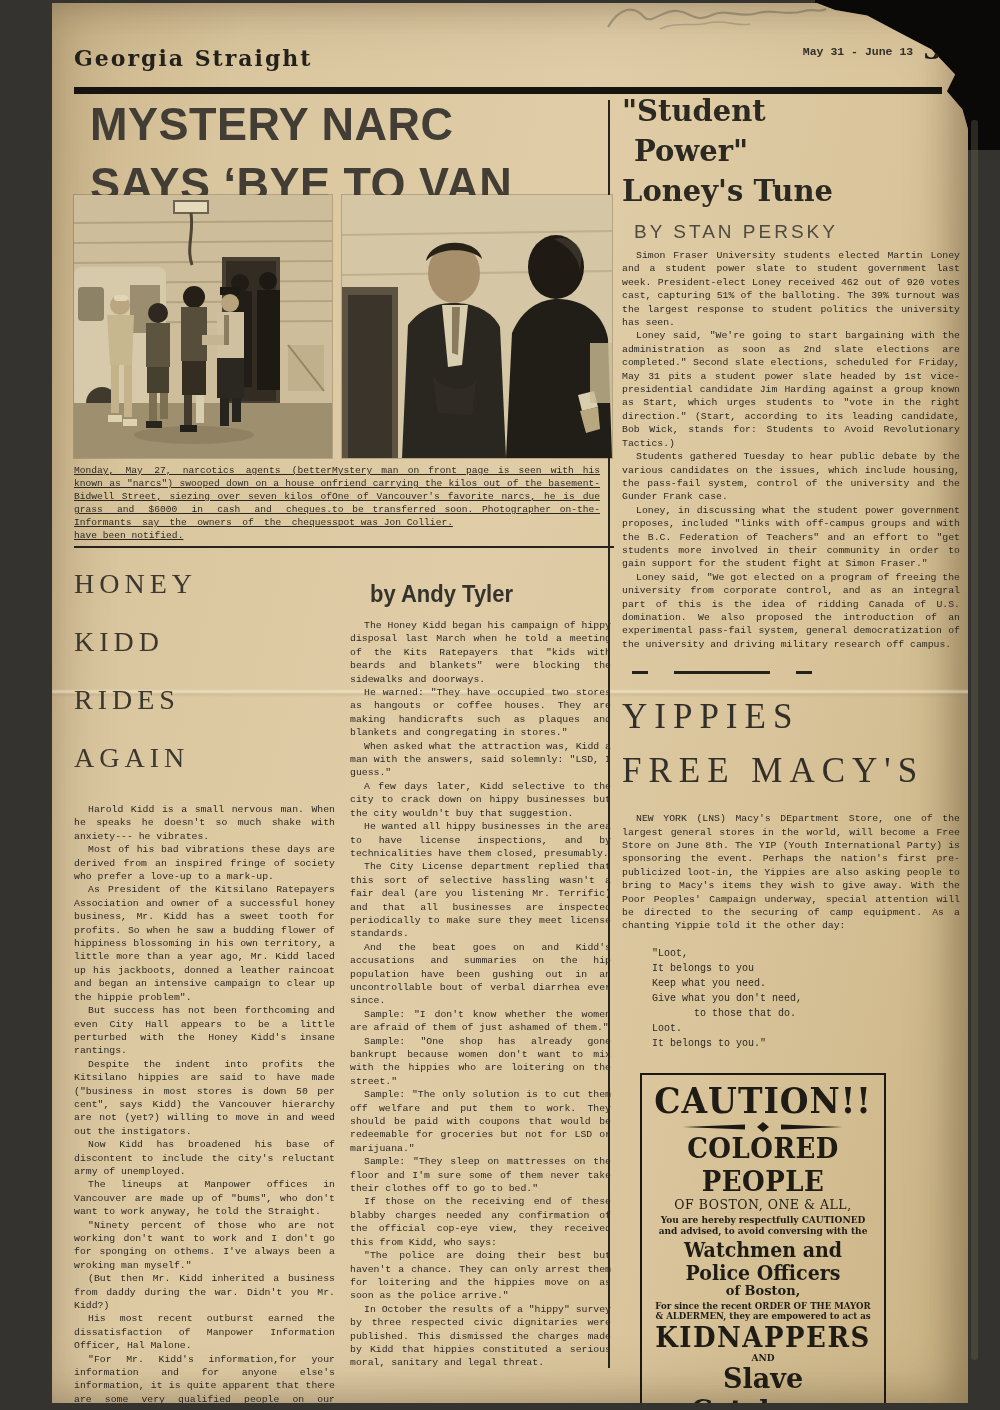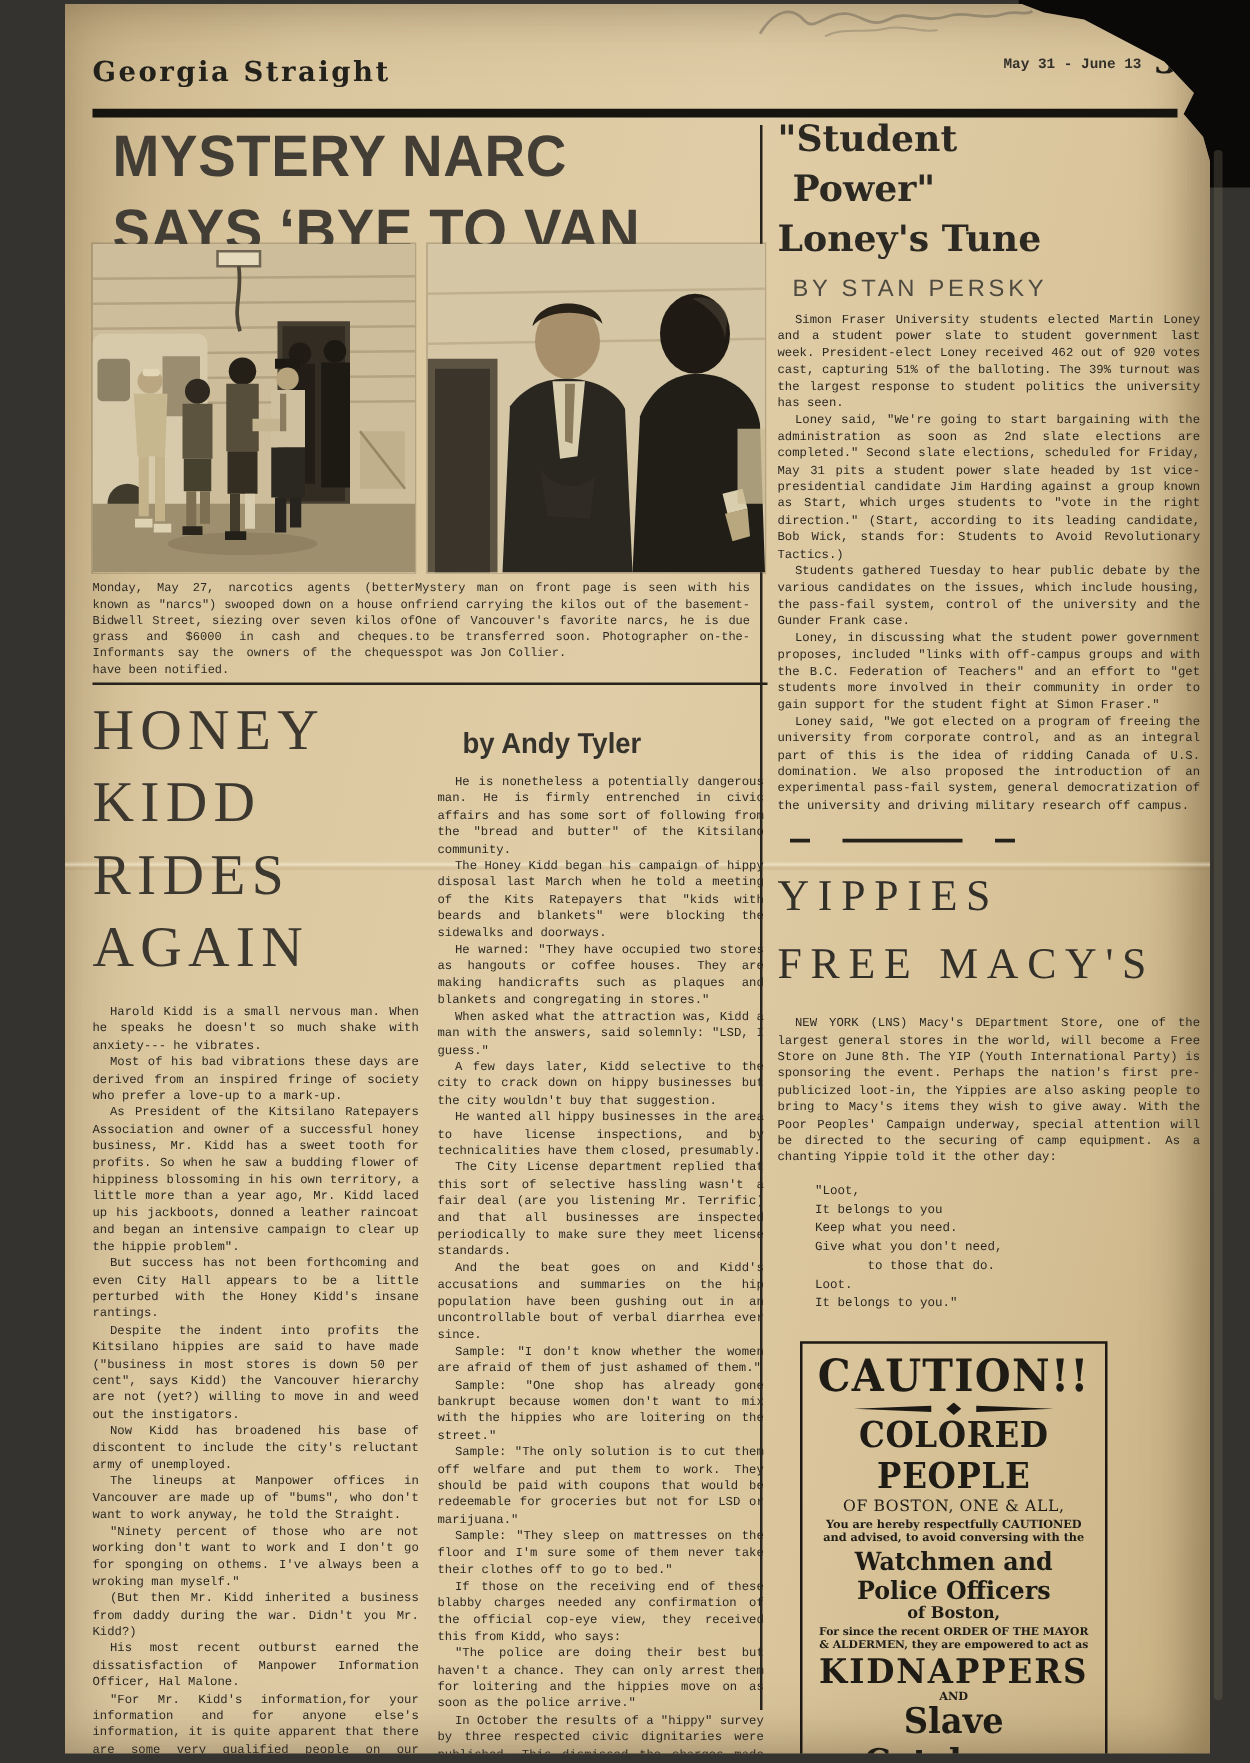--- a/index.html
+++ b/index.html
@@ -29,29 +29,29 @@
   .main-rule{position:absolute;left:22px;top:84px;width:868px;height:7px;background:#16140f;}
   .vert-rule{position:absolute;left:556px;top:97px;width:2px;height:1268px;background:#27241d;}
 
   .narc-headline{position:absolute;left:38px;top:94px;width:520px;
     font-family:"Liberation Sans",sans-serif;font-weight:bold;font-size:45px;line-height:57px;
     letter-spacing:.5px;color:#423e36;transform:scaleY(1.04);}
   .photos{position:absolute;left:22px;top:192px;width:540px;display:flex;gap:10px;}
   .photo{height:263px;box-shadow:0 0 0 1px rgba(60,50,30,.25);}
   .photo.p1{width:258px;}
   .photo.p2{width:270px;}
-  .captions{position:absolute;left:22px;top:461px;width:540px;display:flex;gap:0;}
+  .captions{position:absolute;left:22px;top:461px;width:540px;display:flex;gap:0;text-decoration:underline;}
   .caption{font-family:"Liberation Mono",monospace;font-size:9.6px;line-height:13px;text-align:justify;color:#2e2b24;}
   .caption.c1{width:258px;}
   .caption.c2{width:268px;}
   .left-hrule{position:absolute;left:22px;top:543px;width:540px;height:2px;background:#26231c;}
 
   .honey-grid{position:absolute;left:22px;top:552px;width:538px;display:flex;gap:15px;}
   .hk-col{width:261px;}
-  .hk-head p{margin:0;font-family:"Liberation Serif",serif;font-size:46px;line-height:58px;
+  .hk-head p{margin:0;font-family:"Liberation Serif",serif;font-size:28px;line-height:58px;
     letter-spacing:5px;color:#3c3830;font-weight:500;}
   .body p{margin:0;font-family:"Liberation Mono",monospace;font-size:9.8px;line-height:13.4px;
     text-align:justify;text-indent:14px;color:#2b2822;}
   .hk-body1{margin-top:16px;}
   .andy-byline{padding-top:26px;padding-left:20px;font-family:"Liberation Sans",sans-serif;
     font-weight:bold;font-size:22px;color:#36332c;transform:scaleY(1.05);}
   .andy-body{margin-top:12px;}
 
   .right-col{position:absolute;left:570px;top:88px;width:338px;}
   .sp-head{font-family:"DejaVu Serif",serif;font-weight:bold;font-size:29px;line-height:40px;color:#2c2922;}
@@ -230,21 +230,20 @@
           <p>The lineups at Manpower offices in Vancouver are made up of "bums", who don't want to work anyway, he told the Straight.</p>
           <p>"Ninety percent of those who are not working don't want to work and I don't go for sponging on othems.  I've always been a wroking man myself."</p>
           <p>(But then Mr. Kidd inherited a business from daddy during the war. Didn't you Mr. Kidd?)</p>
           <p>His most recent outburst earned the dissatisfaction of Manpower Information Officer, Hal Malone.</p>
           <p>"For Mr. Kidd's information,for your information and for anyone else's information, it is quite apparent that there are some very qualified people on our registry," he declared.</p>
         </div>
     </div>
     <div class="hk-col">
       <div class="andy-byline">by Andy Tyler</div>
       <div class="body andy-body">
-          <p>He is nonetheless a potentially dangerous man.  He is firmly entrenched in civic affairs and has some sort of following from the "bread and butter" of the Kitsilano community.</p>
           <p>The Honey Kidd began his campaign of hippy disposal last March when he told a meeting of the Kits Ratepayers that "kids with beards and blankets" were blocking the sidewalks and doorways.</p>
           <p>He warned: "They have occupied two stores as hangouts or coffee houses. They are making handicrafts such as plaques and blankets and congregating in stores."</p>
           <p>When asked what the attraction was, Kidd a man with the answers, said solemnly: "LSD, I guess."</p>
           <p>A few days later, Kidd selective to the city to crack down on hippy businesses but the city wouldn't buy that suggestion.</p>
           <p>He wanted all hippy businesses in the area to have license inspections, and by technicalities have them closed, presumably.</p>
           <p>The City License department replied that this sort of selective hassling wasn't a fair deal (are you listening Mr. Terrific) and that all businesses are inspected periodically to make sure they meet license standards.</p>
           <p>And the beat goes on and Kidd's accusations and summaries on the hip population have been gushing out in an uncontrollable bout of verbal diarrhea ever since.</p>
           <p>Sample: "I don't know whether the women are afraid of them of just ashamed of them."</p>
           <p>Sample: "One shop has already gone bankrupt because women don't want to mix with the hippies who are loitering on the street."</p>
           <p>Sample: "The only solution is to cut them off welfare and put them to work. They should be paid with coupons that would be redeemable for groceries but not for LSD or marijuana."</p>

